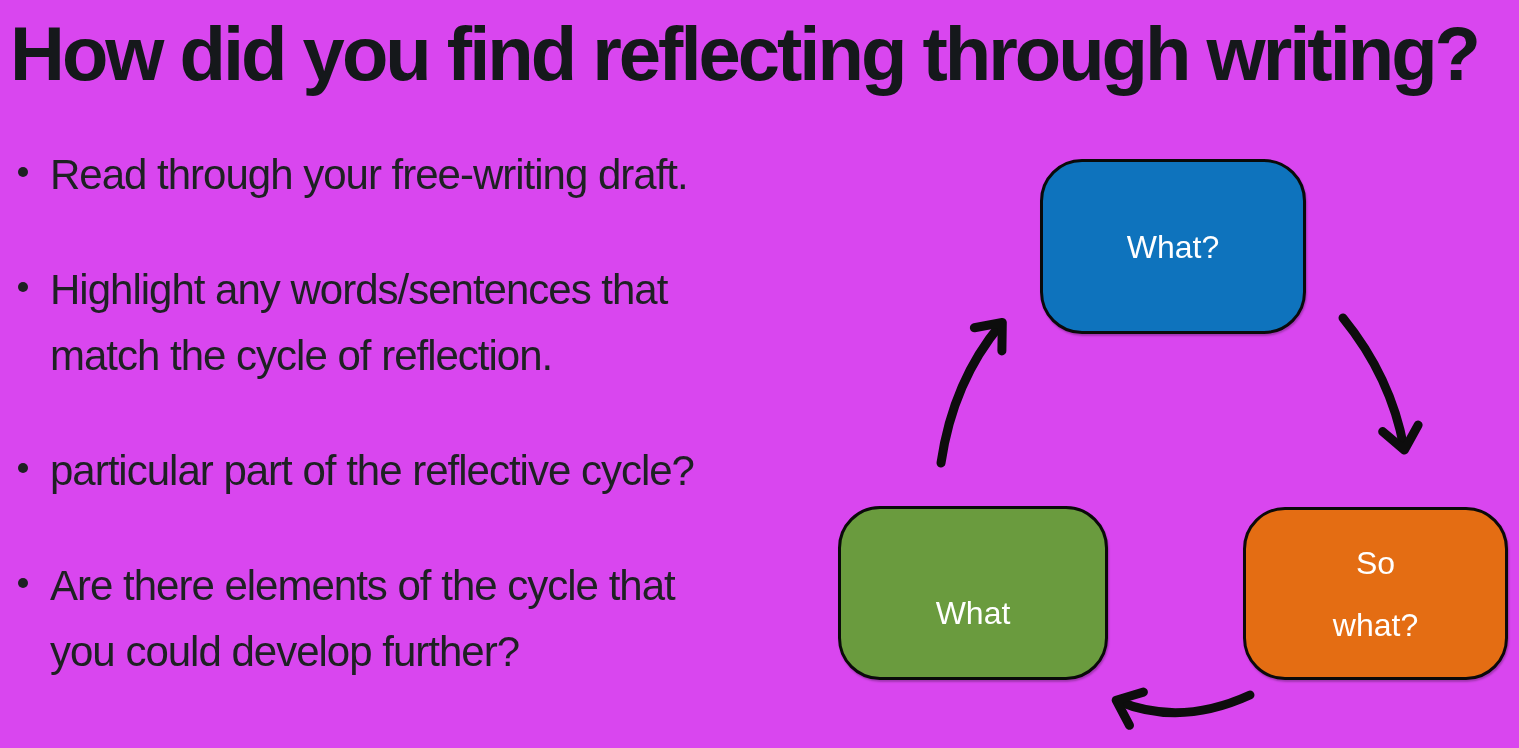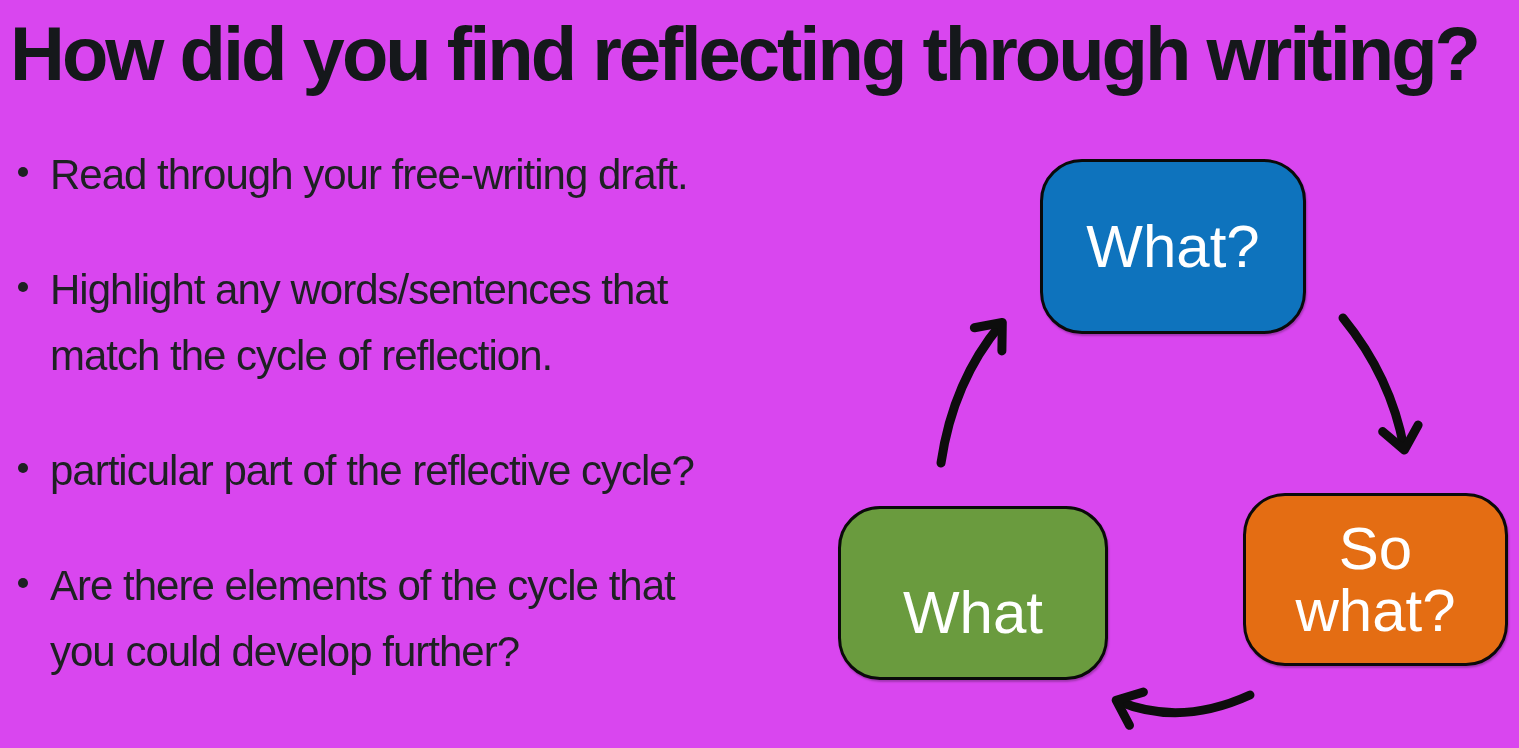--- a/index.html
+++ b/index.html
@@ -67,29 +67,29 @@
     border-radius: 42px;
     display: flex;
     flex-direction: column;
     align-items: center;
     justify-content: center;
     text-align: center;
     box-shadow: 1px 2px 2px rgba(0,0,0,0.25);
   }
   .node-line {
     display: block;
-    font-size: 60px;
+    font-size: 32px;
     line-height: 62px;
     letter-spacing: 0px;
     white-space: nowrap;
   }
   .node-line:empty { display: none; }
   .node-what     { left: 1040px; top: 159px; width: 266px; height: 175px; }
   .node-what-now { left:  838px; top: 506px; width: 270px; height: 174px; }
-  .node-so-what  { left: 1243px; top: 493px; width: 265px; height: 173px; }
+  .node-so-what  { left: 1243px; top: 507px; width: 265px; height: 173px; }
 </style>
 </head>
 <body>
 
 <div class="slide" style="background-color: #d946ef;">
 
   <h1 class="title" style="color: rgb(21, 24, 27);">How did you find reflecting through writing?</h1>
 
   <div class="bullets" style="color: rgb(30, 33, 35);">
     <div class="bullet-item">

